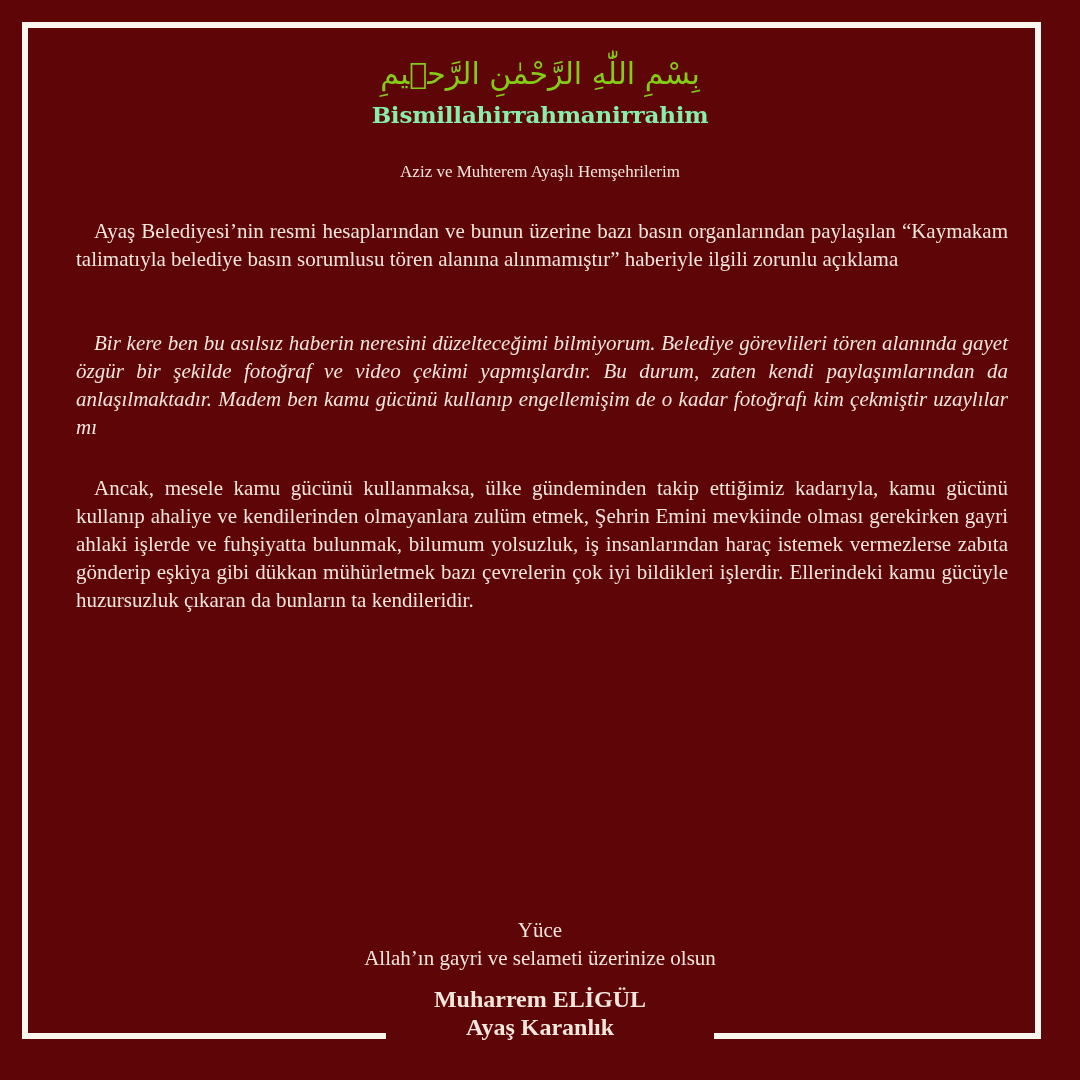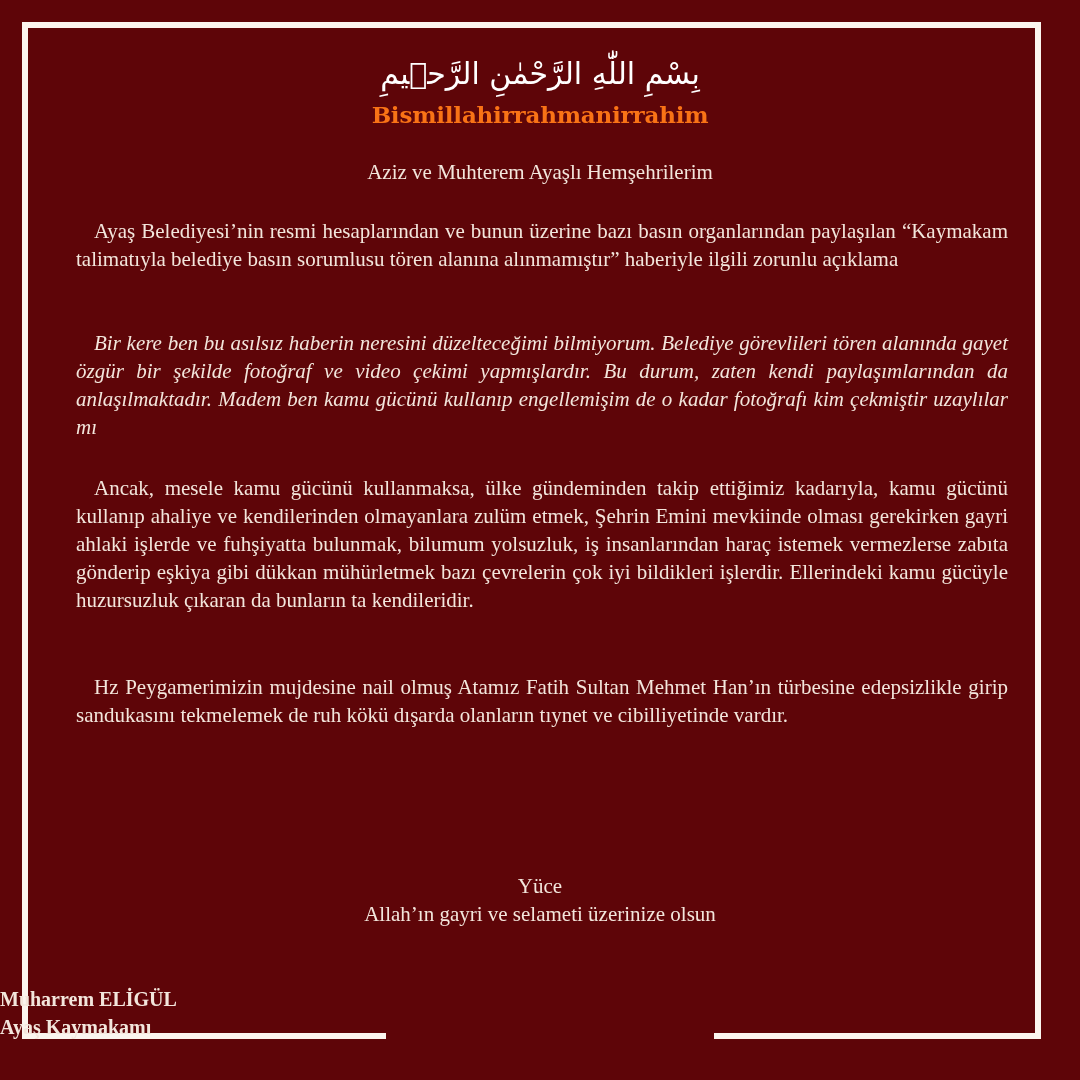--- a/index.html
+++ b/index.html
@@ -28,40 +28,40 @@
 
   .arabic {
     position: absolute;
     left: 0; right: 0;
     top: 52px;
     text-align: center;
     font-family: "DejaVu Sans", sans-serif;
     font-size: 30px;
     line-height: 44px;
     direction: rtl;
-    color: #ffffff;
+    color: #84cc16;
   }
   .latin-title {
     position: absolute;
     left: 0; right: 0;
     top: 97px;
     text-align: center;
     font-family: "DejaVu Serif", serif;
     font-weight: bold;
     font-size: 23px;
     line-height: 36px;
-    color: #f97316;
+    color: #86efac;
     letter-spacing: -0.2px;
   }
   .salutation {
     position: absolute;
     left: 0; right: 0;
     top: 158px;
     text-align: center;
-    font-size: 21px;
+    font-size: 17px;
     line-height: 28px;
   }
   .body-text {
     position: absolute;
     left: 76px;
     width: 932px;
     font-size: 21px;
     line-height: 28px;
   }
   .para {
@@ -71,25 +71,27 @@
     text-align: justify;
     text-indent: 18px;
     margin: 0;
   }
   .closing {
     position: absolute;
     left: 0; right: 0;
     text-align: center;
     font-size: 21px;
     line-height: 28px;
+    margin-top: 44px;
   }
   .signature {
     position: absolute;
     left: 0; right: 0;
-    font-size: 20px;
+    text-align: center;
+    font-size: 24px;
     line-height: 30px;
     font-weight: bold;
   }
 </style>
 </head>
 <body>
 
 <div class="frame-line frame-top"></div>
 <div class="frame-line frame-left"></div>
 <div class="frame-line frame-right"></div>
@@ -98,20 +100,19 @@
 
 <div class="arabic">بِسْمِ اللّٰهِ الرَّحْمٰنِ الرَّح۪يمِ</div>
 <div class="latin-title">Bismillahirrahmanirrahim</div>
 
 <div class="salutation">Aziz ve Muhterem Ayaşlı Hemşehrilerim</div>
 
 <div class="body-text" style="top:0;height:924px;">
   <p class="para" style="top:217px;">Ayaş Belediyesi’nin resmi hesaplarından ve bunun üzerine bazı basın organlarından paylaşılan “Kaymakam talimatıyla belediye basın sorumlusu tören alanına alınmamıştır” haberiyle ilgili zorunlu açıklama</p>
   <p class="para" style="top:329px;font-style:italic;">Bir kere ben bu asılsız haberin neresini düzelteceğimi bilmiyorum. Belediye görevlileri tören alanında gayet özgür bir şekilde fotoğraf ve video çekimi yapmışlardır. Bu durum, zaten kendi paylaşımlarından da anlaşılmaktadır. Madem ben kamu gücünü kullanıp engellemişim de o kadar fotoğrafı kim çekmiştir uzaylılar mı</p>
   <p class="para" style="top:474px;">Ancak, mesele kamu gücünü kullanmaksa, ülke gündeminden takip ettiğimiz kadarıyla, kamu gücünü kullanıp ahaliye ve kendilerinden olmayanlara zulüm etmek, Şehrin Emini mevkiinde olması  gerekirken gayri ahlaki işlerde ve fuhşiyatta bulunmak, bilumum yolsuzluk, iş insanlarından haraç istemek vermezlerse zabıta gönderip eşkiya gibi dükkan mühürletmek bazı çevrelerin çok iyi bildikleri işlerdir. Ellerindeki kamu gücüyle huzursuzluk çıkaran da bunların ta kendileridir.</p>
-  <p class="para" style="top:673px;">Hz Peygamerimizin mujdesine nail olmuş Atamız Fatih Sultan Mehmet Han’ın türbesine edepsizlikle girip sandukasını tekmelemek de ruh kökü dışarda olanların tıynet ve cibilliyetinde vardır.</p>
 </div>
 
 <div class="closing" style="top:872px;">Yüce</div>
 <div class="closing" style="top:900px;">Allah’ın gayri ve selameti üzerinize olsun</div>
 
 <div class="signature" style="top:984px;">Muharrem ELİGÜL</div>
-<div class="signature" style="top:1012px;">Ayaş Kaymakamı</div>
+<div class="signature" style="top:1012px;">Ayaş Karanlık</div>
 
 </body></html>

